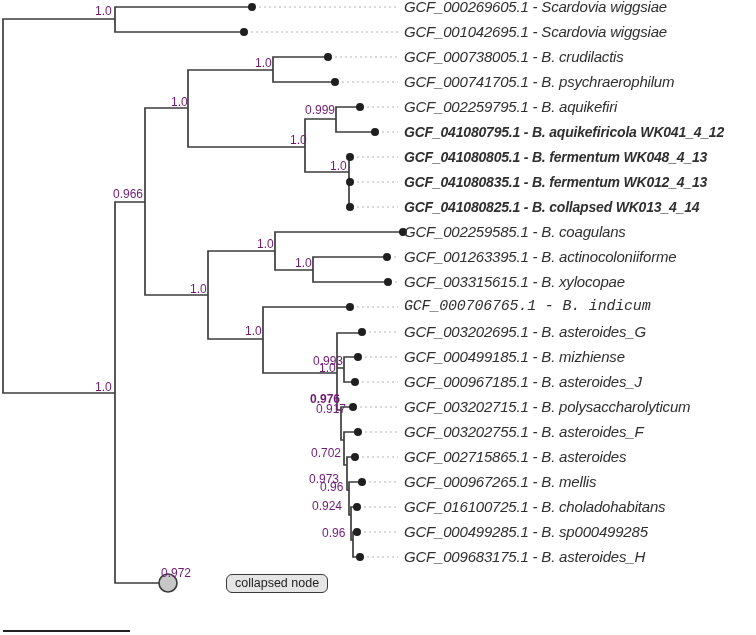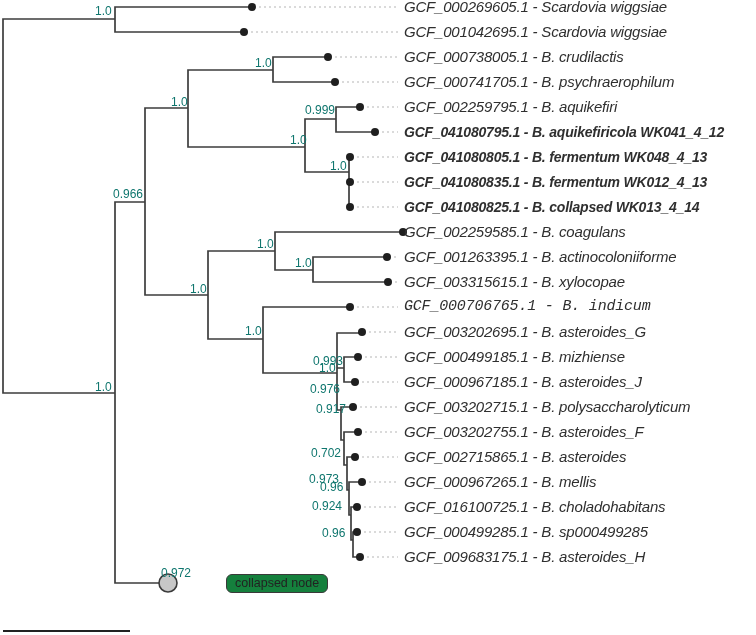--- a/index.html
+++ b/index.html
@@ -7,25 +7,25 @@
     position:relative;width:756px;height:635px;background:#ffffff;overflow:hidden;
     font-family:"Liberation Sans",sans-serif;
   }
   .fig svg{position:absolute;left:0;top:0;}
   .taxon-label{
     position:absolute;left:404px;height:18px;line-height:18px;white-space:nowrap;
     font-style:italic;font-size:15px;letter-spacing:-0.2px;color:#2f2f2f;
   }
   .taxon-label.bold{font-weight:bold;font-size:14px;}
   .support-value{
-    position:absolute;font-size:12px;line-height:13px;color:#0f766e;white-space:nowrap;
+    position:absolute;font-size:12px;line-height:13px;color:#701a75;white-space:nowrap;
   }
   .collapsed-box{
     position:absolute;left:226px;top:574px;padding:1px 8px 2px 8px;
-    border:1.4px solid #3a3a3a;border-radius:6px;background:#15803d;
+    border:1.4px solid #3a3a3a;border-radius:6px;background:#e5e5e5;
     font-size:12.5px;color:#222222;white-space:nowrap;
   }
   .scale-label{
     position:absolute;left:48px;top:610px;font-size:14px;color:#000000;margin-top:28px;
   }
 </style>
 </head>
 <body>
 
 <div class="fig">
@@ -141,21 +141,21 @@
       <div class="support-value" style="left: 290px; top: 134px;">1.0</div>
       <div class="support-value" style="left: 330px; top: 160px;">1.0</div>
       <div class="support-value" style="left: 113px; top: 188px;">0.966</div>
       <div class="support-value" style="left: 257px; top: 238px;">1.0</div>
       <div class="support-value" style="left: 295px; top: 257px;">1.0</div>
       <div class="support-value" style="left: 190px; top: 283px;">1.0</div>
       <div class="support-value" style="left: 245px; top: 325px;">1.0</div>
       <div class="support-value" style="left: 313px; top: 355px;">0.993</div>
       <div class="support-value" style="left: 319px; top: 362px;">1.0</div>
       <div class="support-value" style="left: 95px; top: 381px;">1.0</div>
-      <div class="support-value" style="left: 310px; top: 383px;">0.976</div>
+      <div class="support-value" style="left: 310px; top: 393px; font-weight: bold;">0.976</div>
       <div class="support-value" style="left: 316px; top: 403px;">0.917</div>
       <div class="support-value" style="left: 311px; top: 447px;">0.702</div>
       <div class="support-value" style="left: 309px; top: 473px;">0.973</div>
       <div class="support-value" style="left: 320px; top: 481px;">0.96</div>
       <div class="support-value" style="left: 312px; top: 500px;">0.924</div>
       <div class="support-value" style="left: 322px; top: 527px;">0.96</div>
       <div class="support-value" style="left: 137px; top: 567px; margin-left: 24px;">0.972</div>
     </div>
 
   <div class="collapsed-box">collapsed node</div>

